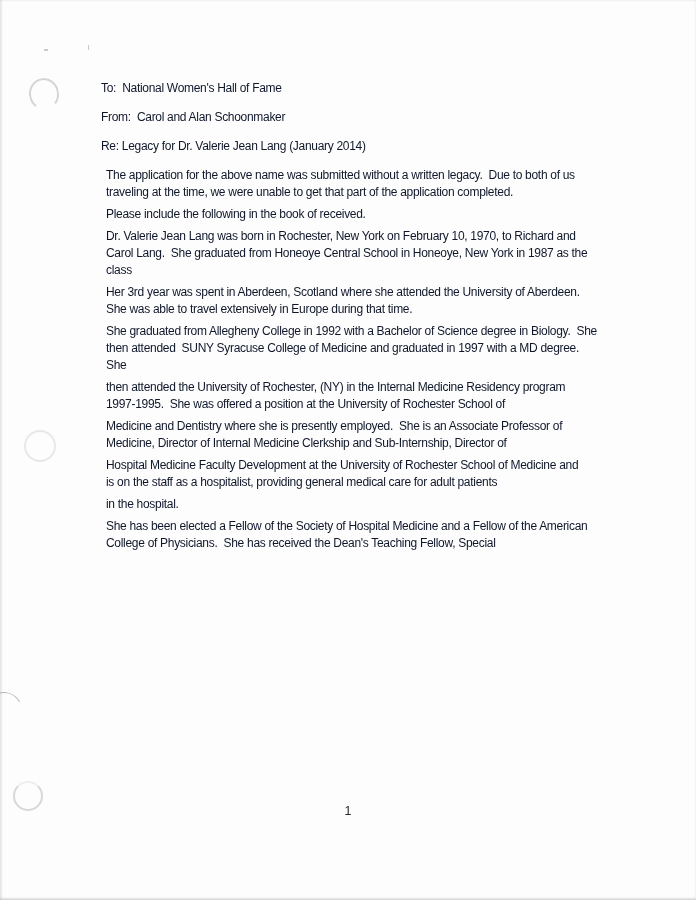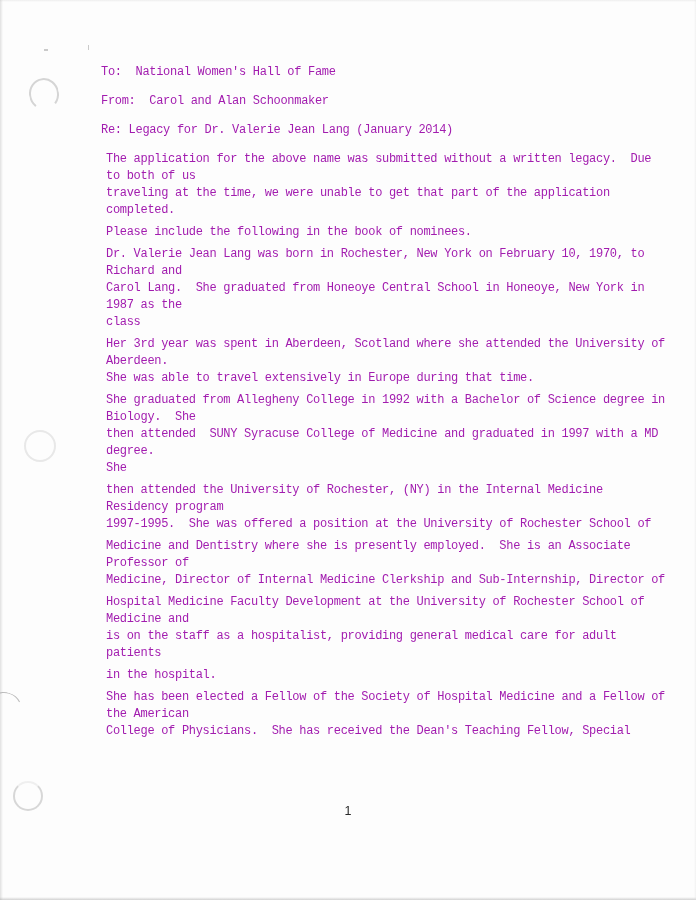--- a/index.html
+++ b/index.html
@@ -71,27 +71,26 @@
     position: absolute;
     background: rgba(140,140,140,0.45);
   }
   .speck-1 { left: 44px; top: 49px; width: 4px; height: 2px; }
   .speck-2 { left: 88px; top: 45px; width: 1px; height: 5px; }
 
   
   .text-block {
     position: absolute;
     left: 101px;
-    top: 64px;
+    top: 80px;
     width: 575px;
-    color: #a21caf;
+    color: #0f172a;
     font-size: 12px;
     line-height: 17px;
     letter-spacing: -0.3px;
-    font-family: Liberation Mono, monospace;
   }
   .hline {
     white-space: pre;
     height: 17px;
     margin: 0 0 12px 0;
   }
   p.para {
     white-space: pre-wrap;
     margin: 5px;
   }
@@ -137,21 +136,21 @@
 
   <div class="text-block">
     <div class="memo-header">
       <div class="hline">To:  National Women's Hall of Fame</div>
       <div class="hline">From:  Carol and Alan Schoonmaker</div>
       <div class="hline">Re: Legacy for Dr. Valerie Jean Lang (January 2014)</div>
     </div>
 
     <p class="para para-1">The application for the above name was submitted without a written legacy.  Due to both of us
 traveling at the time, we were unable to get that part of the application completed.</p>
-    <p class="para para-2">Please include the following in the book of nominees.</p>
+    <p class="para para-2">Please include the following in the book of received.</p>
     <p class="para para-3">Dr. Valerie Jean Lang was born in Rochester, New York on February 10, 1970, to Richard and
 Carol Lang.  She graduated from Honeoye Central School in Honeoye, New York in 1987 as the
 class</p>
     <p class="para para-5">Her 3rd year was spent in Aberdeen, Scotland where she attended the University of Aberdeen.
 She was able to travel extensively in Europe during that time.</p>
     <p class="para para-6">She graduated from Allegheny College in 1992 with a Bachelor of Science degree in Biology.  She
 then attended  SUNY Syracuse College of Medicine and graduated in 1997 with a MD degree.
 She</p>
     <p class="para para-7">then attended the University of Rochester, (NY) in the Internal Medicine Residency program
 1997-1995.  She was offered a position at the University of Rochester School of</p>

